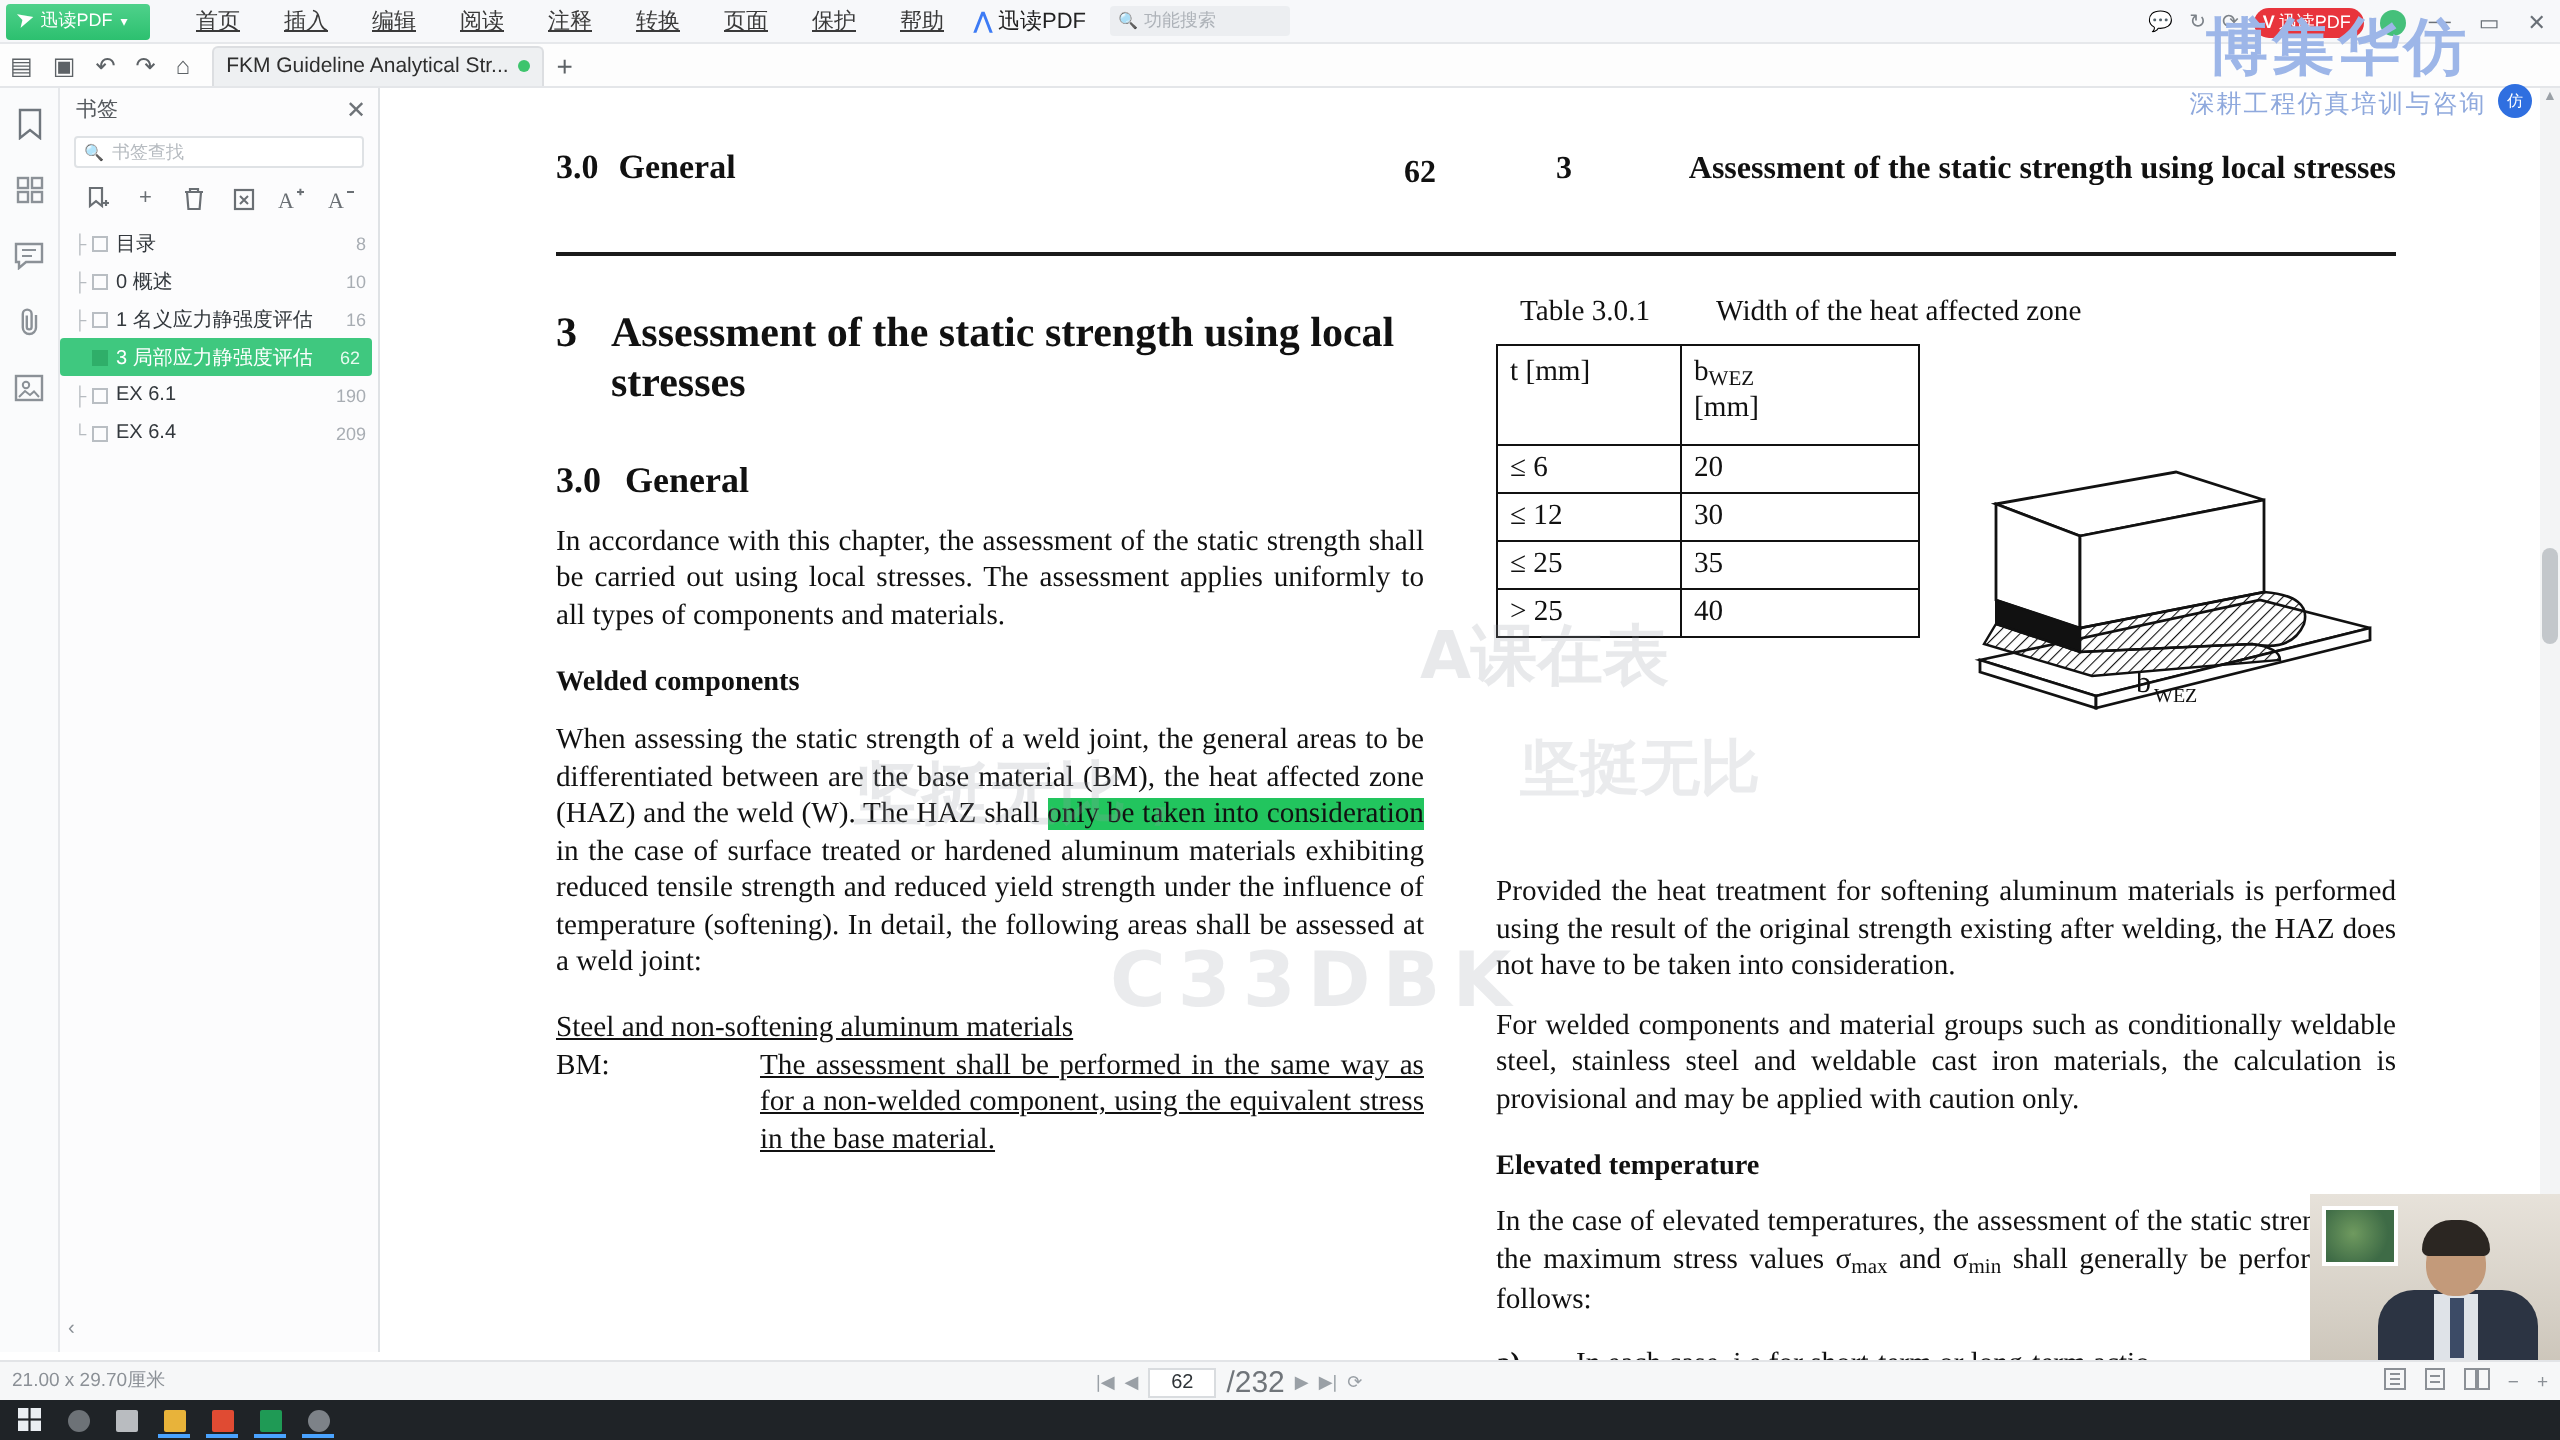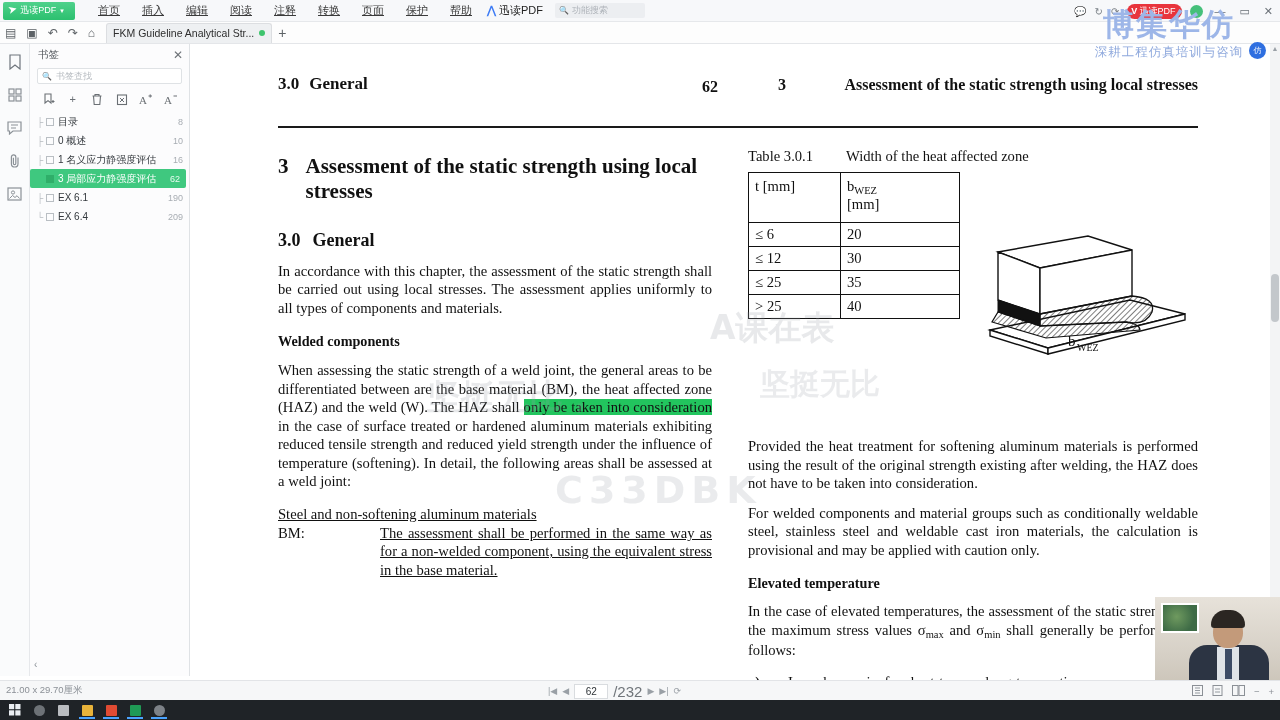--- a/index.html
+++ b/index.html
@@ -226,21 +226,21 @@
   .hl { background:#22c55e; }
   .deflist { display:flex; margin-top:1px; font-size:14.6px; line-height:1.27; }
   .deflist .term { width:102px; flex:0 0 auto; }
   .deflist .def { flex:1; text-align:justify;text-decoration:underline; }
   .alist { display:flex; margin-top:14px; font-size:14.6px; line-height:1.27; }
   .alist .mark { width:40px; font-weight:bold; flex:0 0 auto; }
   .alist .txt { flex:1; }
   sub { font-size:0.72em; vertical-align:-0.25em; }
 
   
-  .tbl-cap { font-size:14.6px; margin-top:2px; display:flex; }
+  .tbl-cap { font-size:14.6px; margin-top:2px; display:flex;margin-left:12px; }
   .tbl-cap .t1 { width:98px; flex:0 0 auto; }
   table.fkm {
     border-collapse:collapse; margin-top:7px; width:212px;
     font-size:14.6px;
   }
   table.fkm td {
     border:1.6px solid #111; padding:1px 6px; height:24px;
     vertical-align:middle;
   }
   table.fkm td.c1 { width:92px; }

